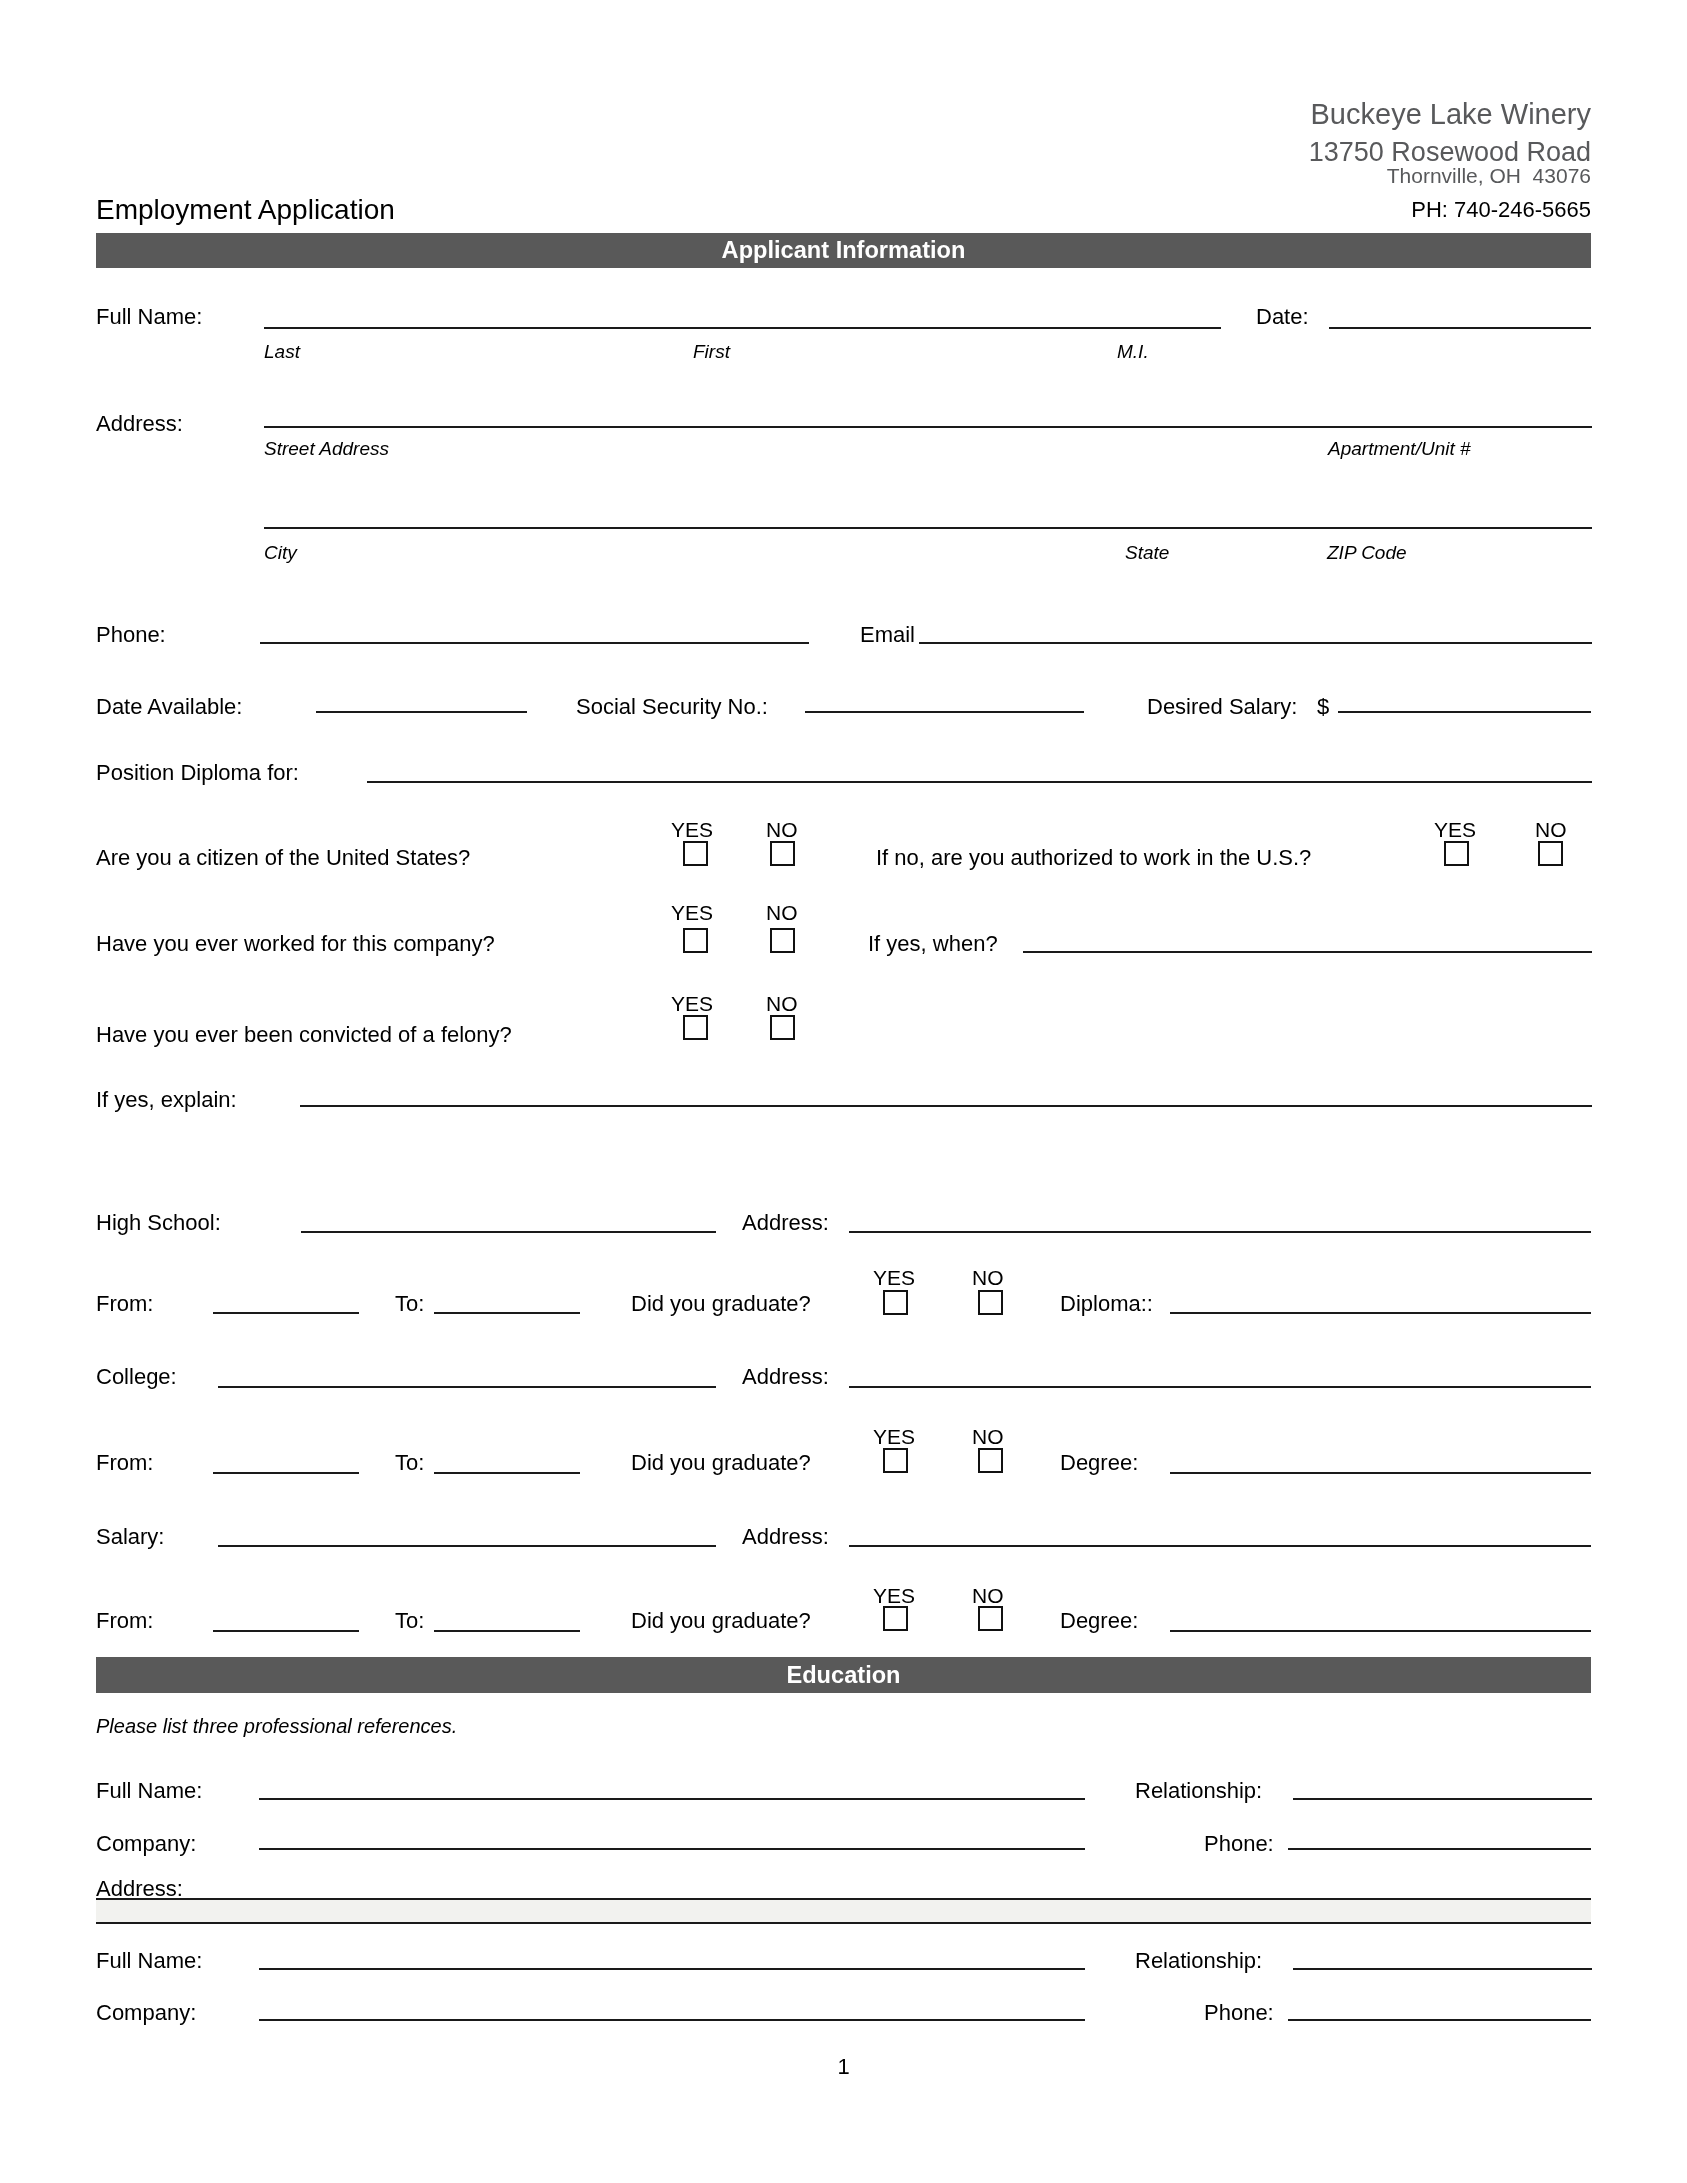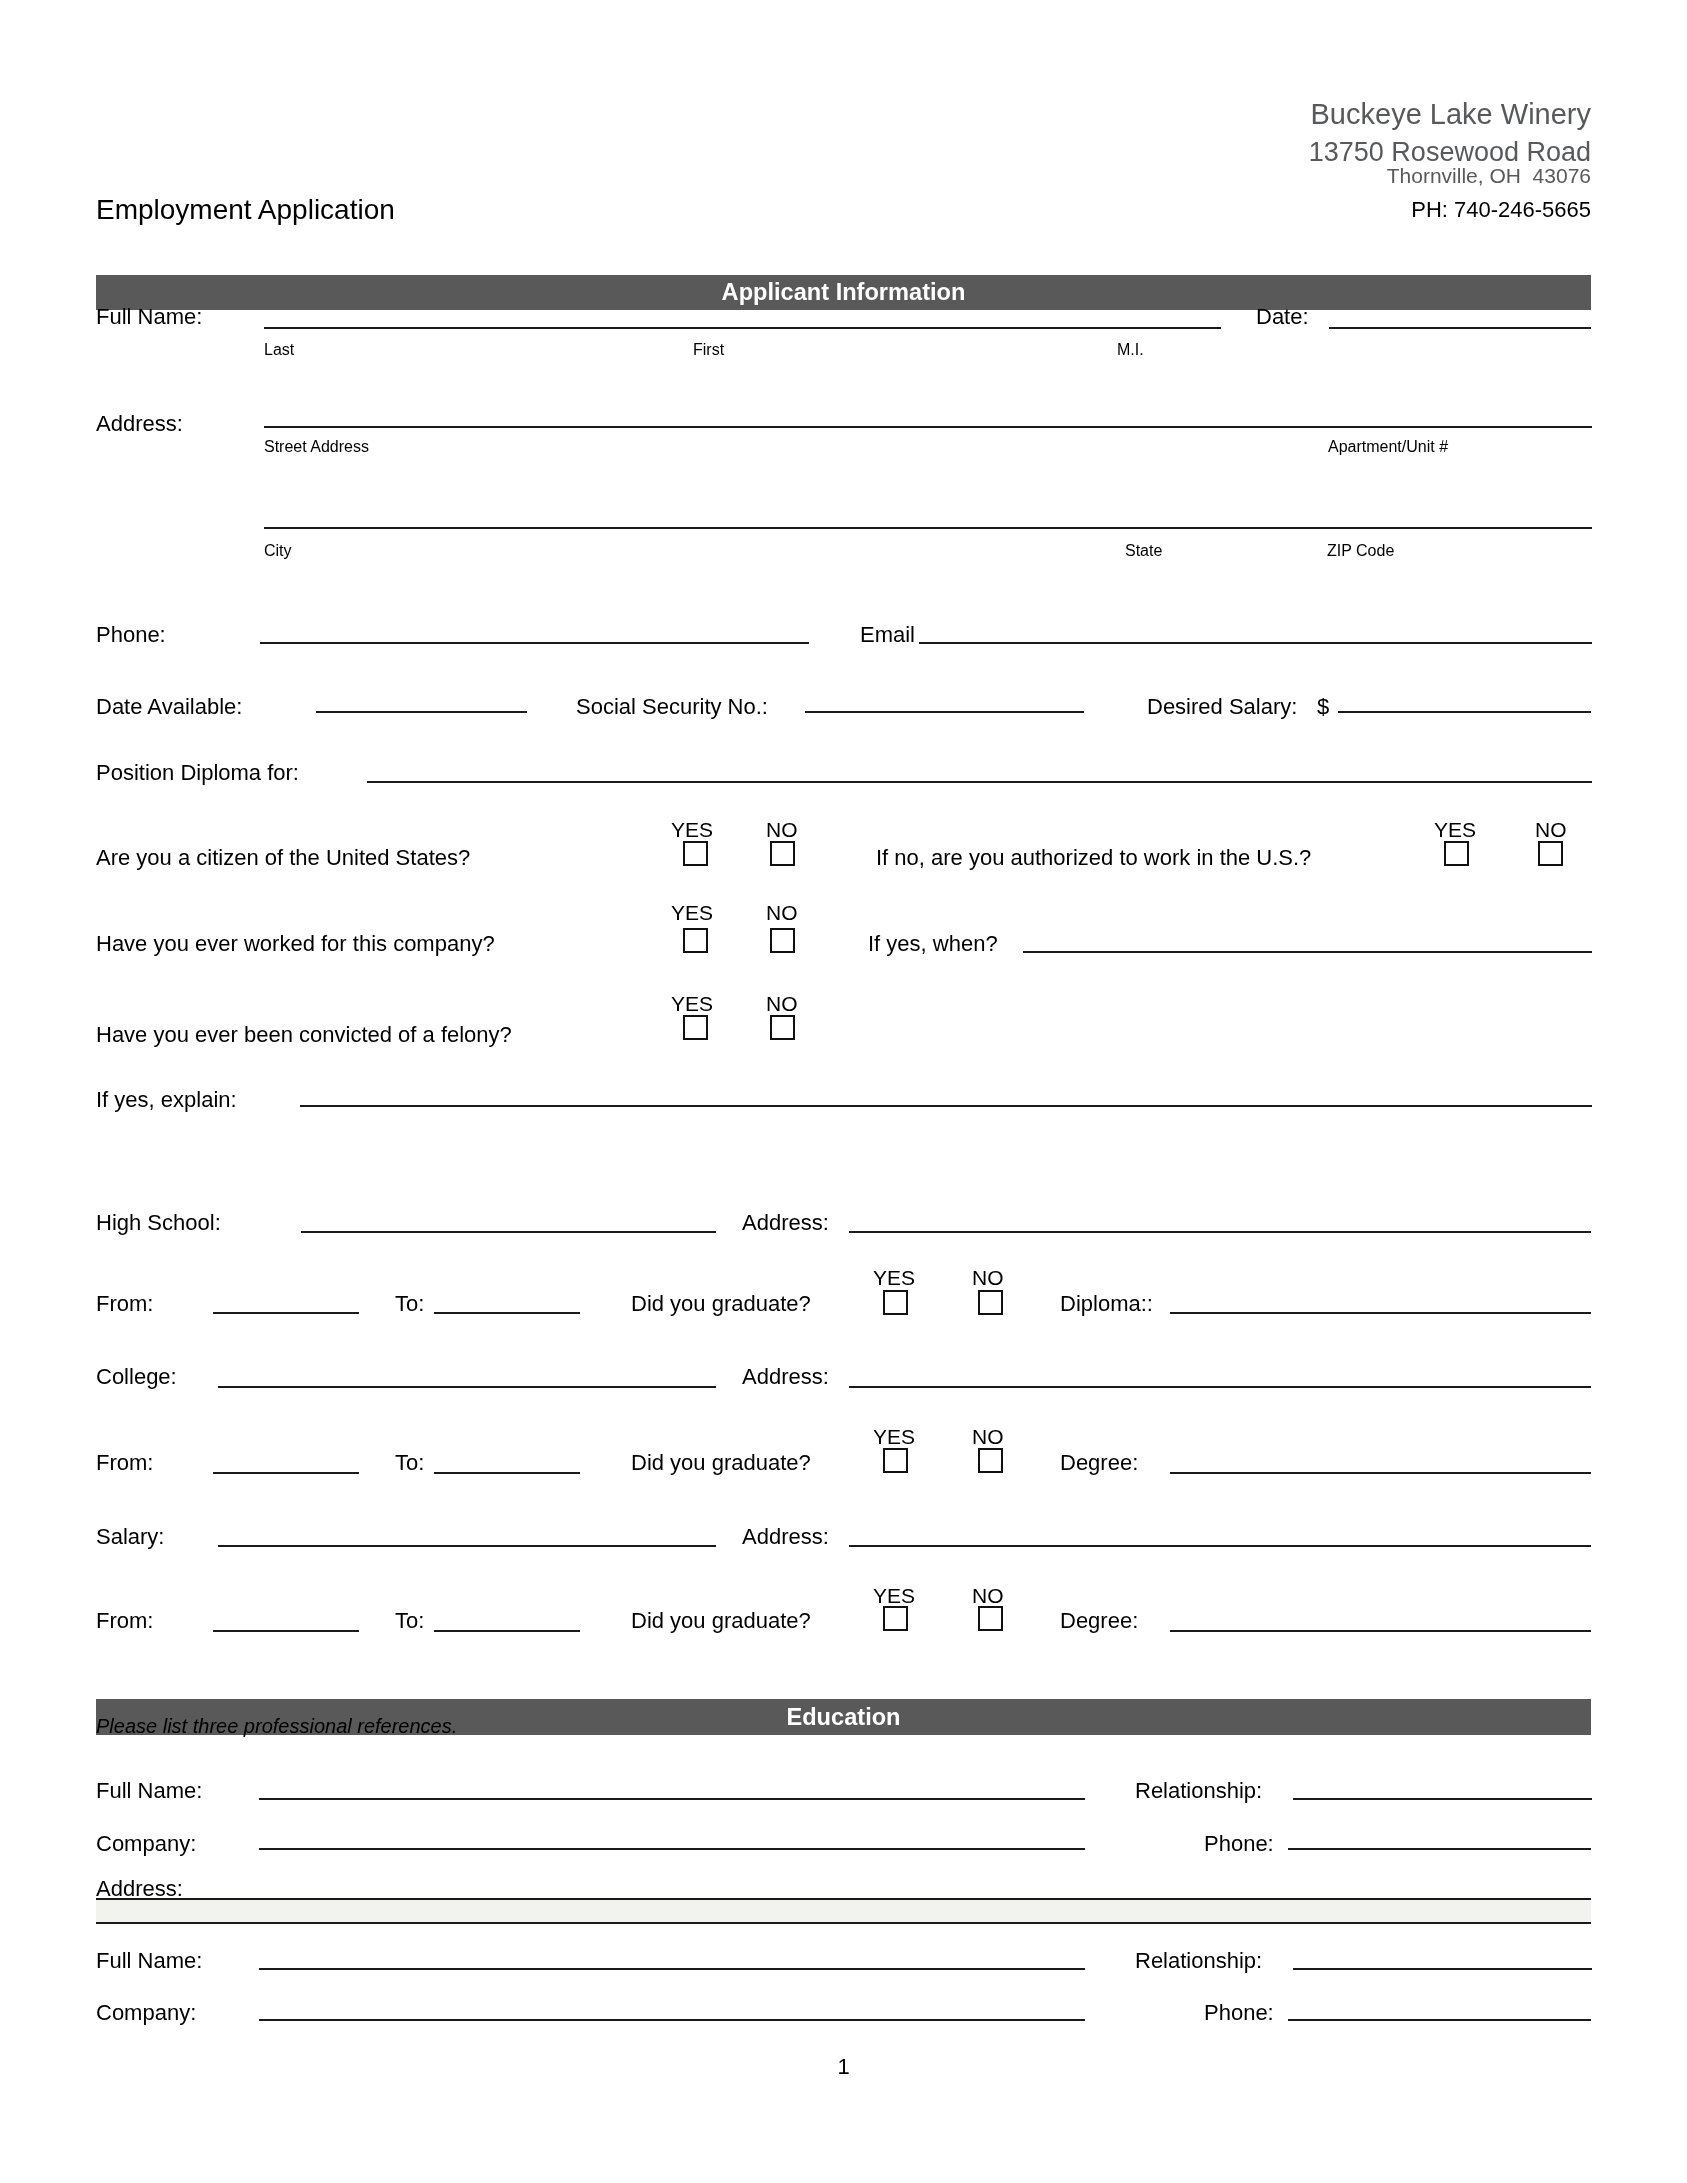--- a/index.html
+++ b/index.html
@@ -4,28 +4,28 @@
 <style>
   html,body{margin:0;padding:0;background:#ffffff;}
   .page{
     position:relative;width:1687px;height:2184px;background:#ffffff;
     font-family:"Liberation Sans",sans-serif;color:#000;overflow:hidden;
   }
   .abs{position:absolute;white-space:pre;}
   .b{font-weight:normal;}
   .gray{color:#58595b;}
   .lbl{font-size:22px;}
-  .sub{font-size:16px;}
+  .sub{font-size:19px;font-style:italic;}
   .intro{font-size:20px;font-style:italic;}
   .ynh{position:absolute;font-size:21px;white-space:pre;}
   .line{position:absolute;border-bottom:2.6px solid #1a1a1a;}
   .cb{position:absolute;width:21px;height:21px;border:2.6px solid #111;background:#fff;box-sizing:content-box;}
   .bar{
     position:absolute;left:96px;width:1495px;height:35px;background:#595959;
-    color:#ffffff;font-weight:bold;font-size:23.6px;text-align:center;line-height:35px;margin-top:42px;
+    color:#ffffff;font-weight:bold;font-size:23.6px;text-align:center;line-height:35px;
   }
   .shaded{
     position:absolute;background:#f2f2ef;
     border-top:2.6px solid #1a1a1a;border-bottom:2.6px solid #1a1a1a;box-sizing:border-box;
   }
   .pagenum{position:absolute;left:0;width:1687px;text-align:center;font-size:22px;}
 </style>
 </head>
 <body>
 

